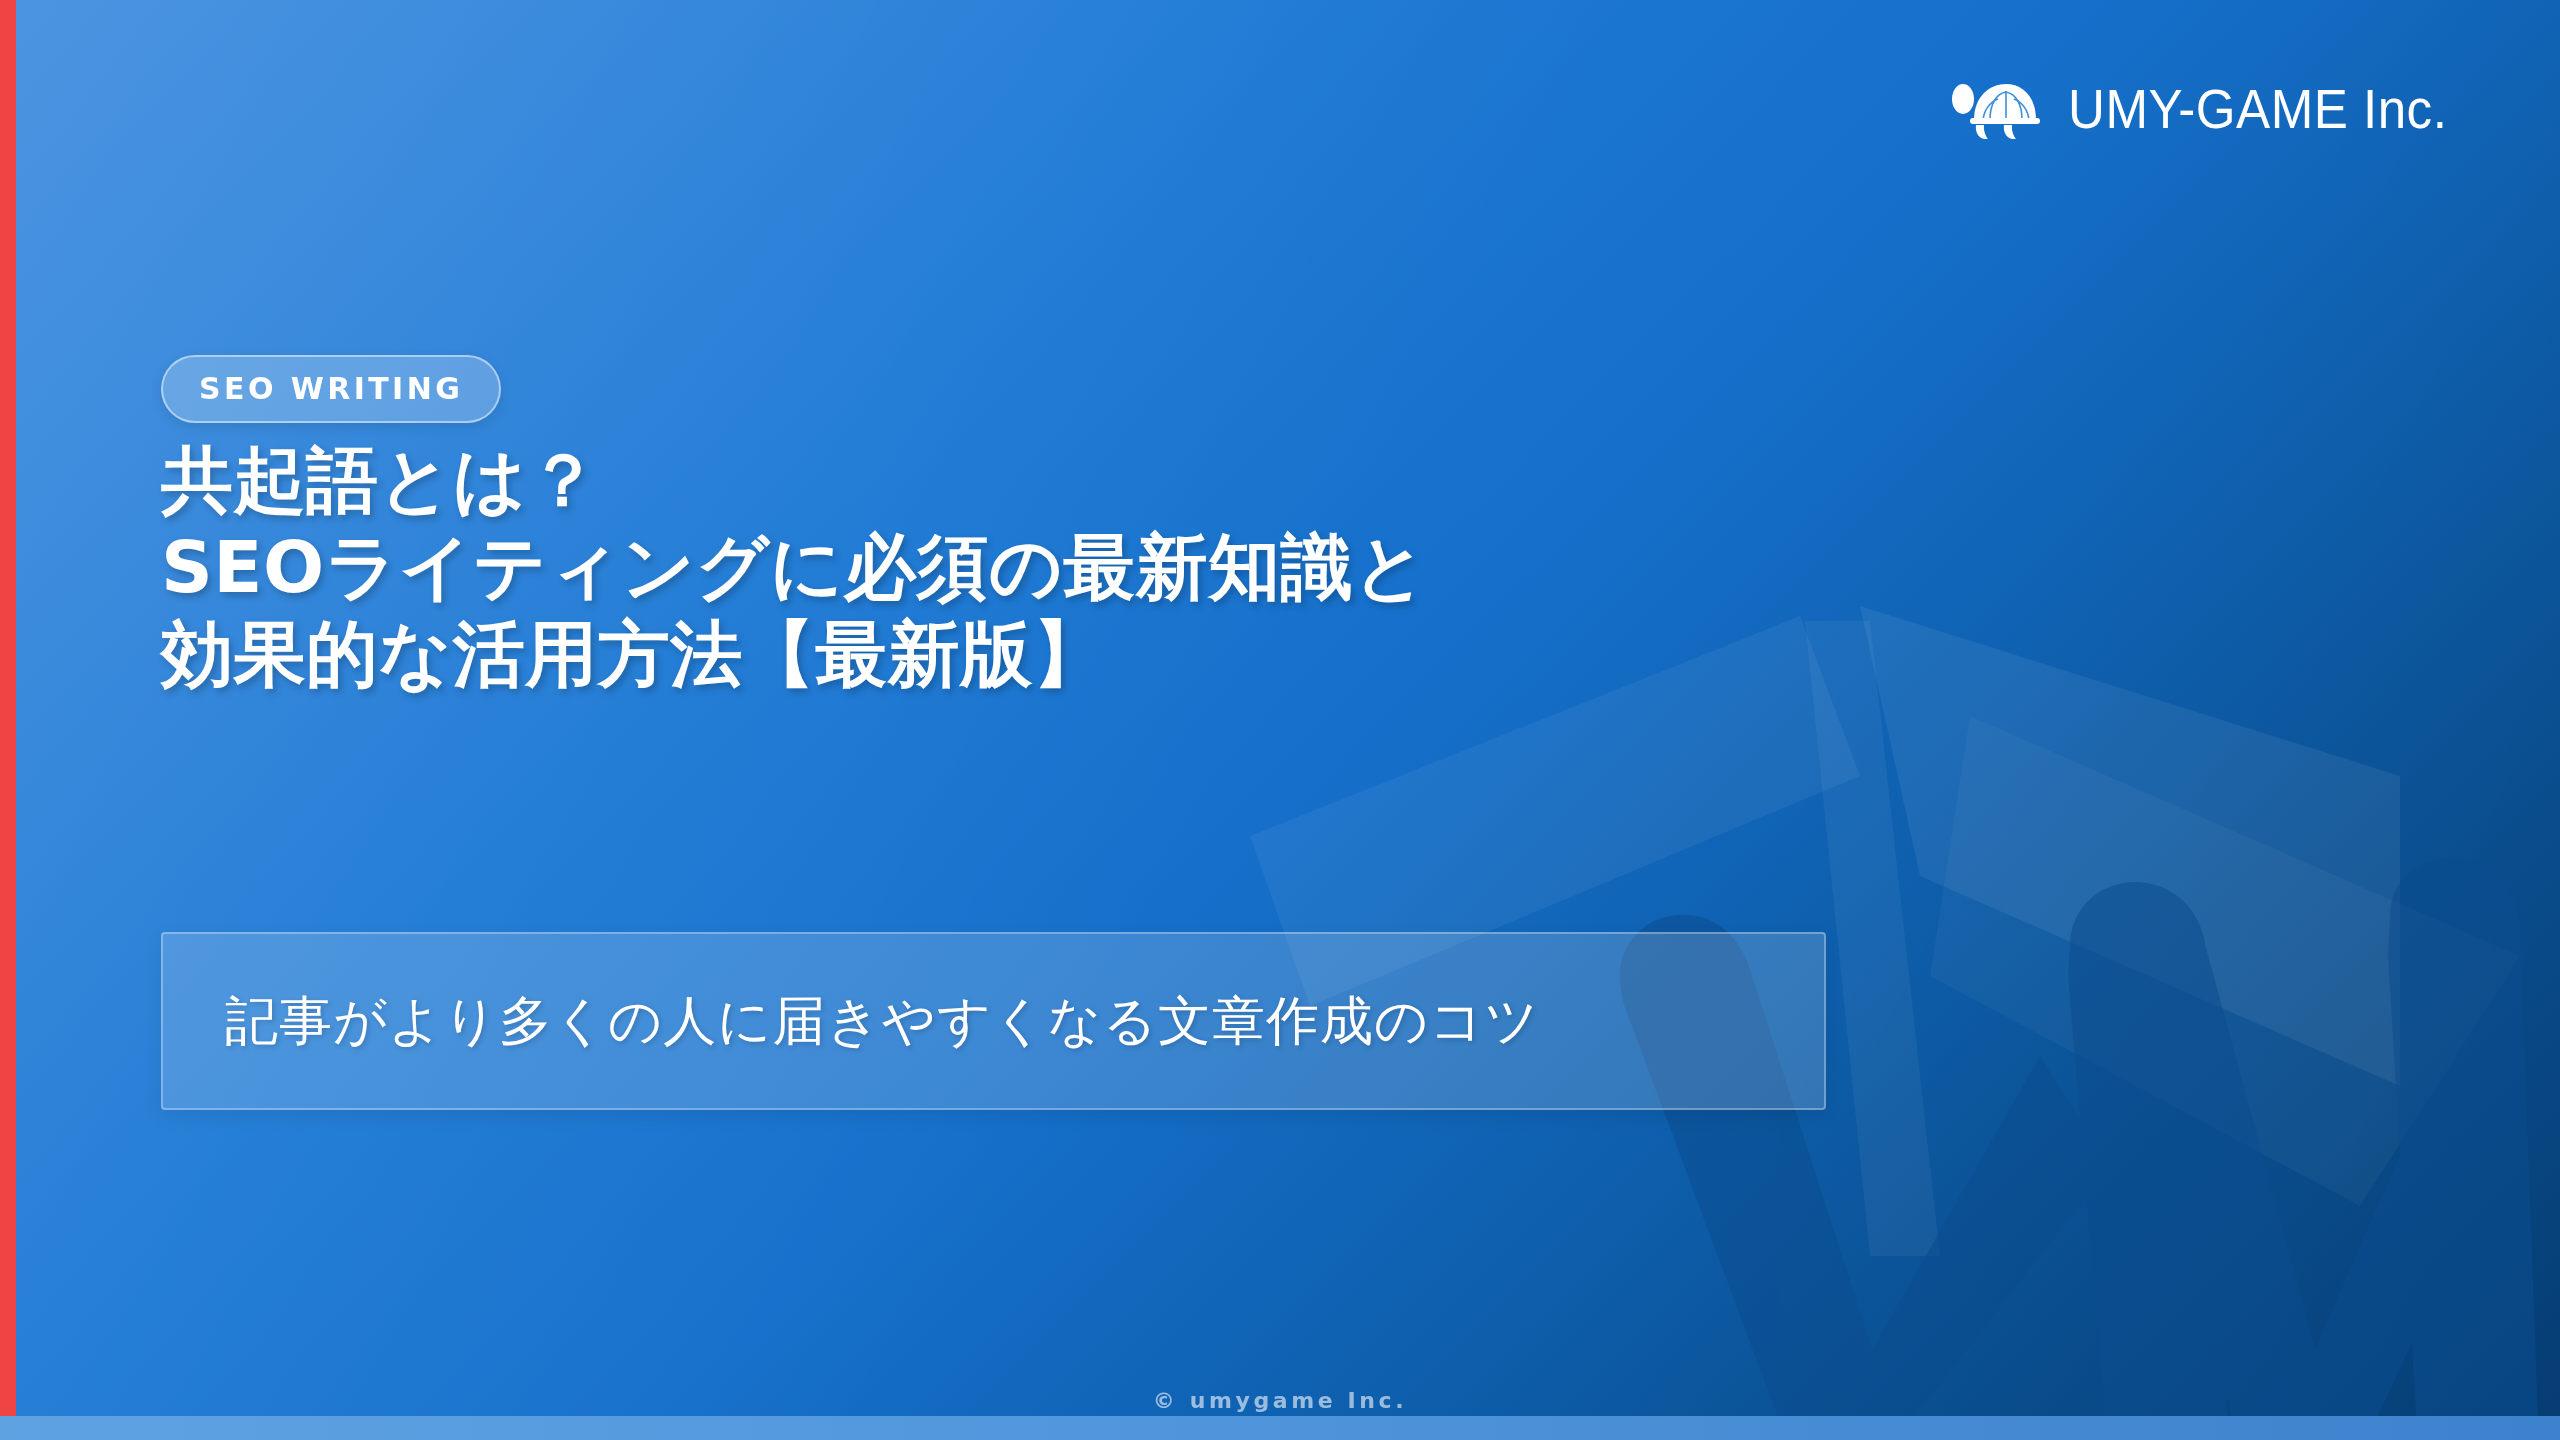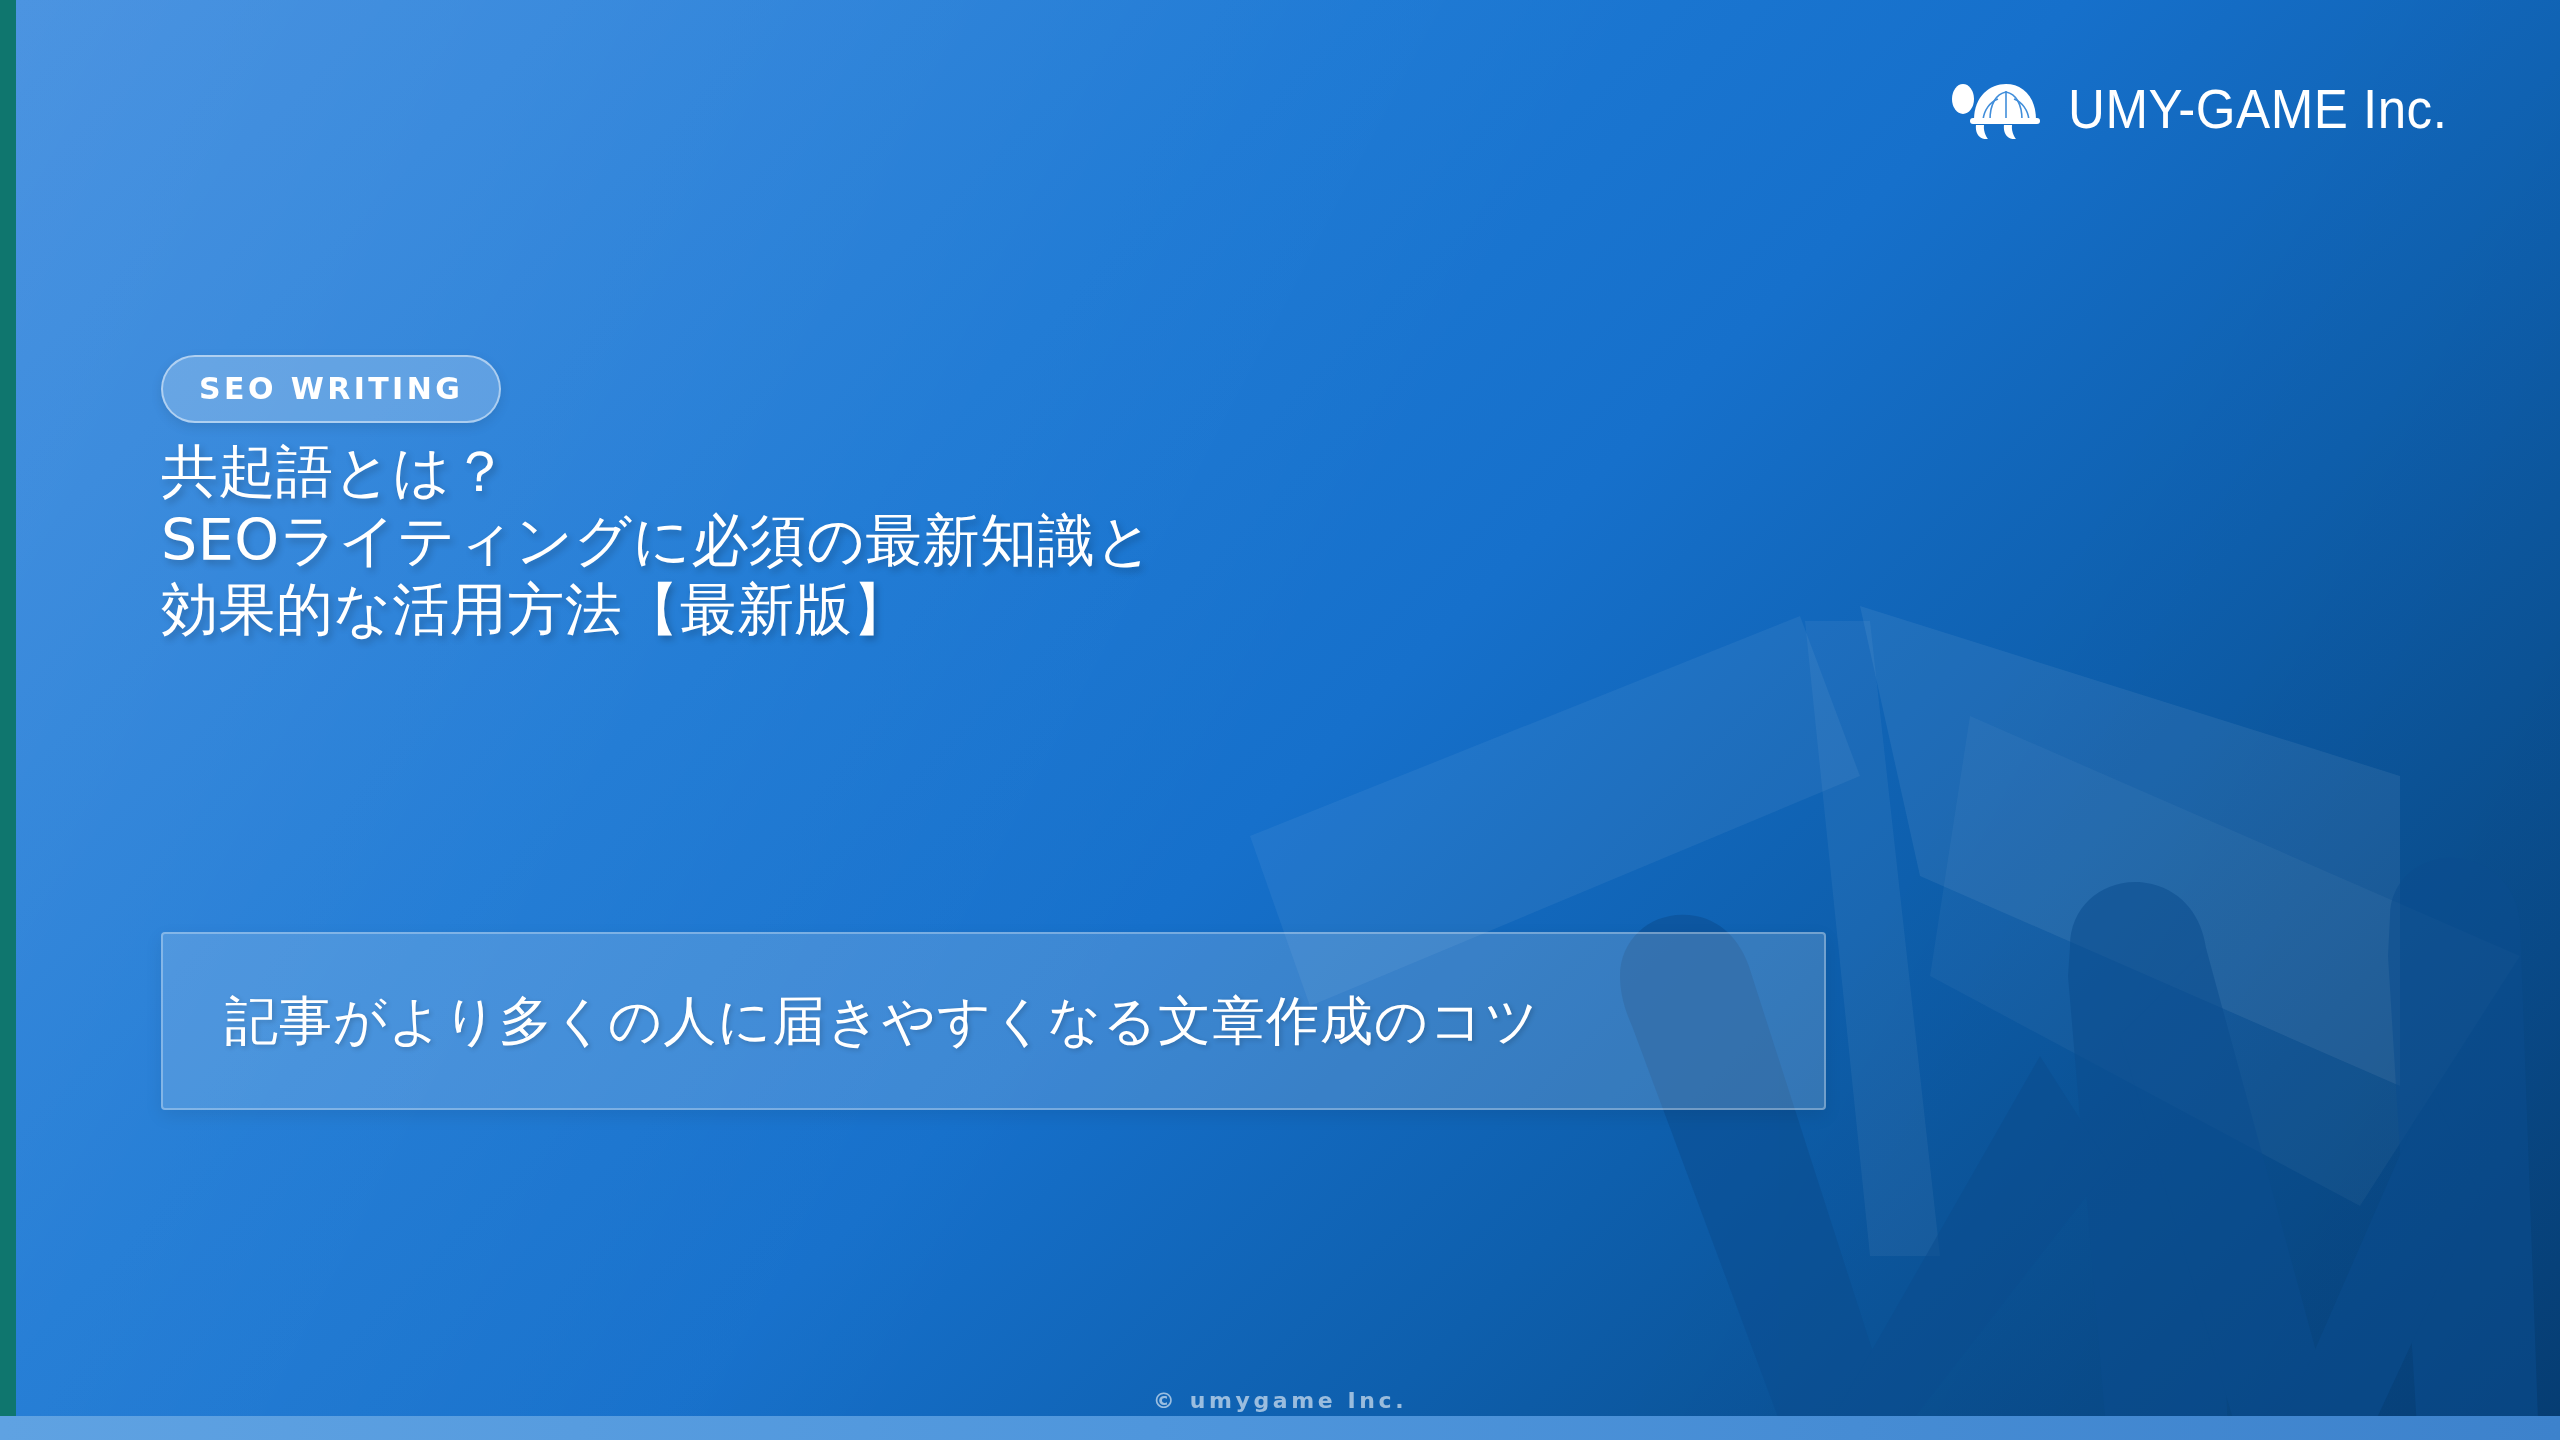--- a/index.html
+++ b/index.html
@@ -8,21 +8,21 @@
     background: #ffffff;
   }
 
   #slide {
     position: relative;
     width: 2560px;
     height: 1440px;
     overflow: hidden;
     font-family: "DejaVu Sans", "Liberation Sans", sans-serif;
     
-    background: #0f766e;
+    background: #ef4444;
   }
 
   
   .bg-gradient {
     position: absolute;
     left: 16px;
     top: 0px;
     width: 2544px;
     height: 1416px;
     background:
@@ -120,22 +120,22 @@
 
   
   .title {
     position: absolute;
     left: 161px;
     top: 437px;
     width: 2120px;
   }
   .title-line {
     color: #ffffff;
-    font-weight: 400;
-    font-size: 57px;
+    font-weight: 700;
+    font-size: 72px;
     line-height: 1.21;
     letter-spacing: 0.5px;
     white-space: nowrap;
     text-shadow: 3px 4px 7px rgba(0,0,0,0.22);
   }
 
   
   .subtitle-box {
     position: absolute;
     left: 161px;

